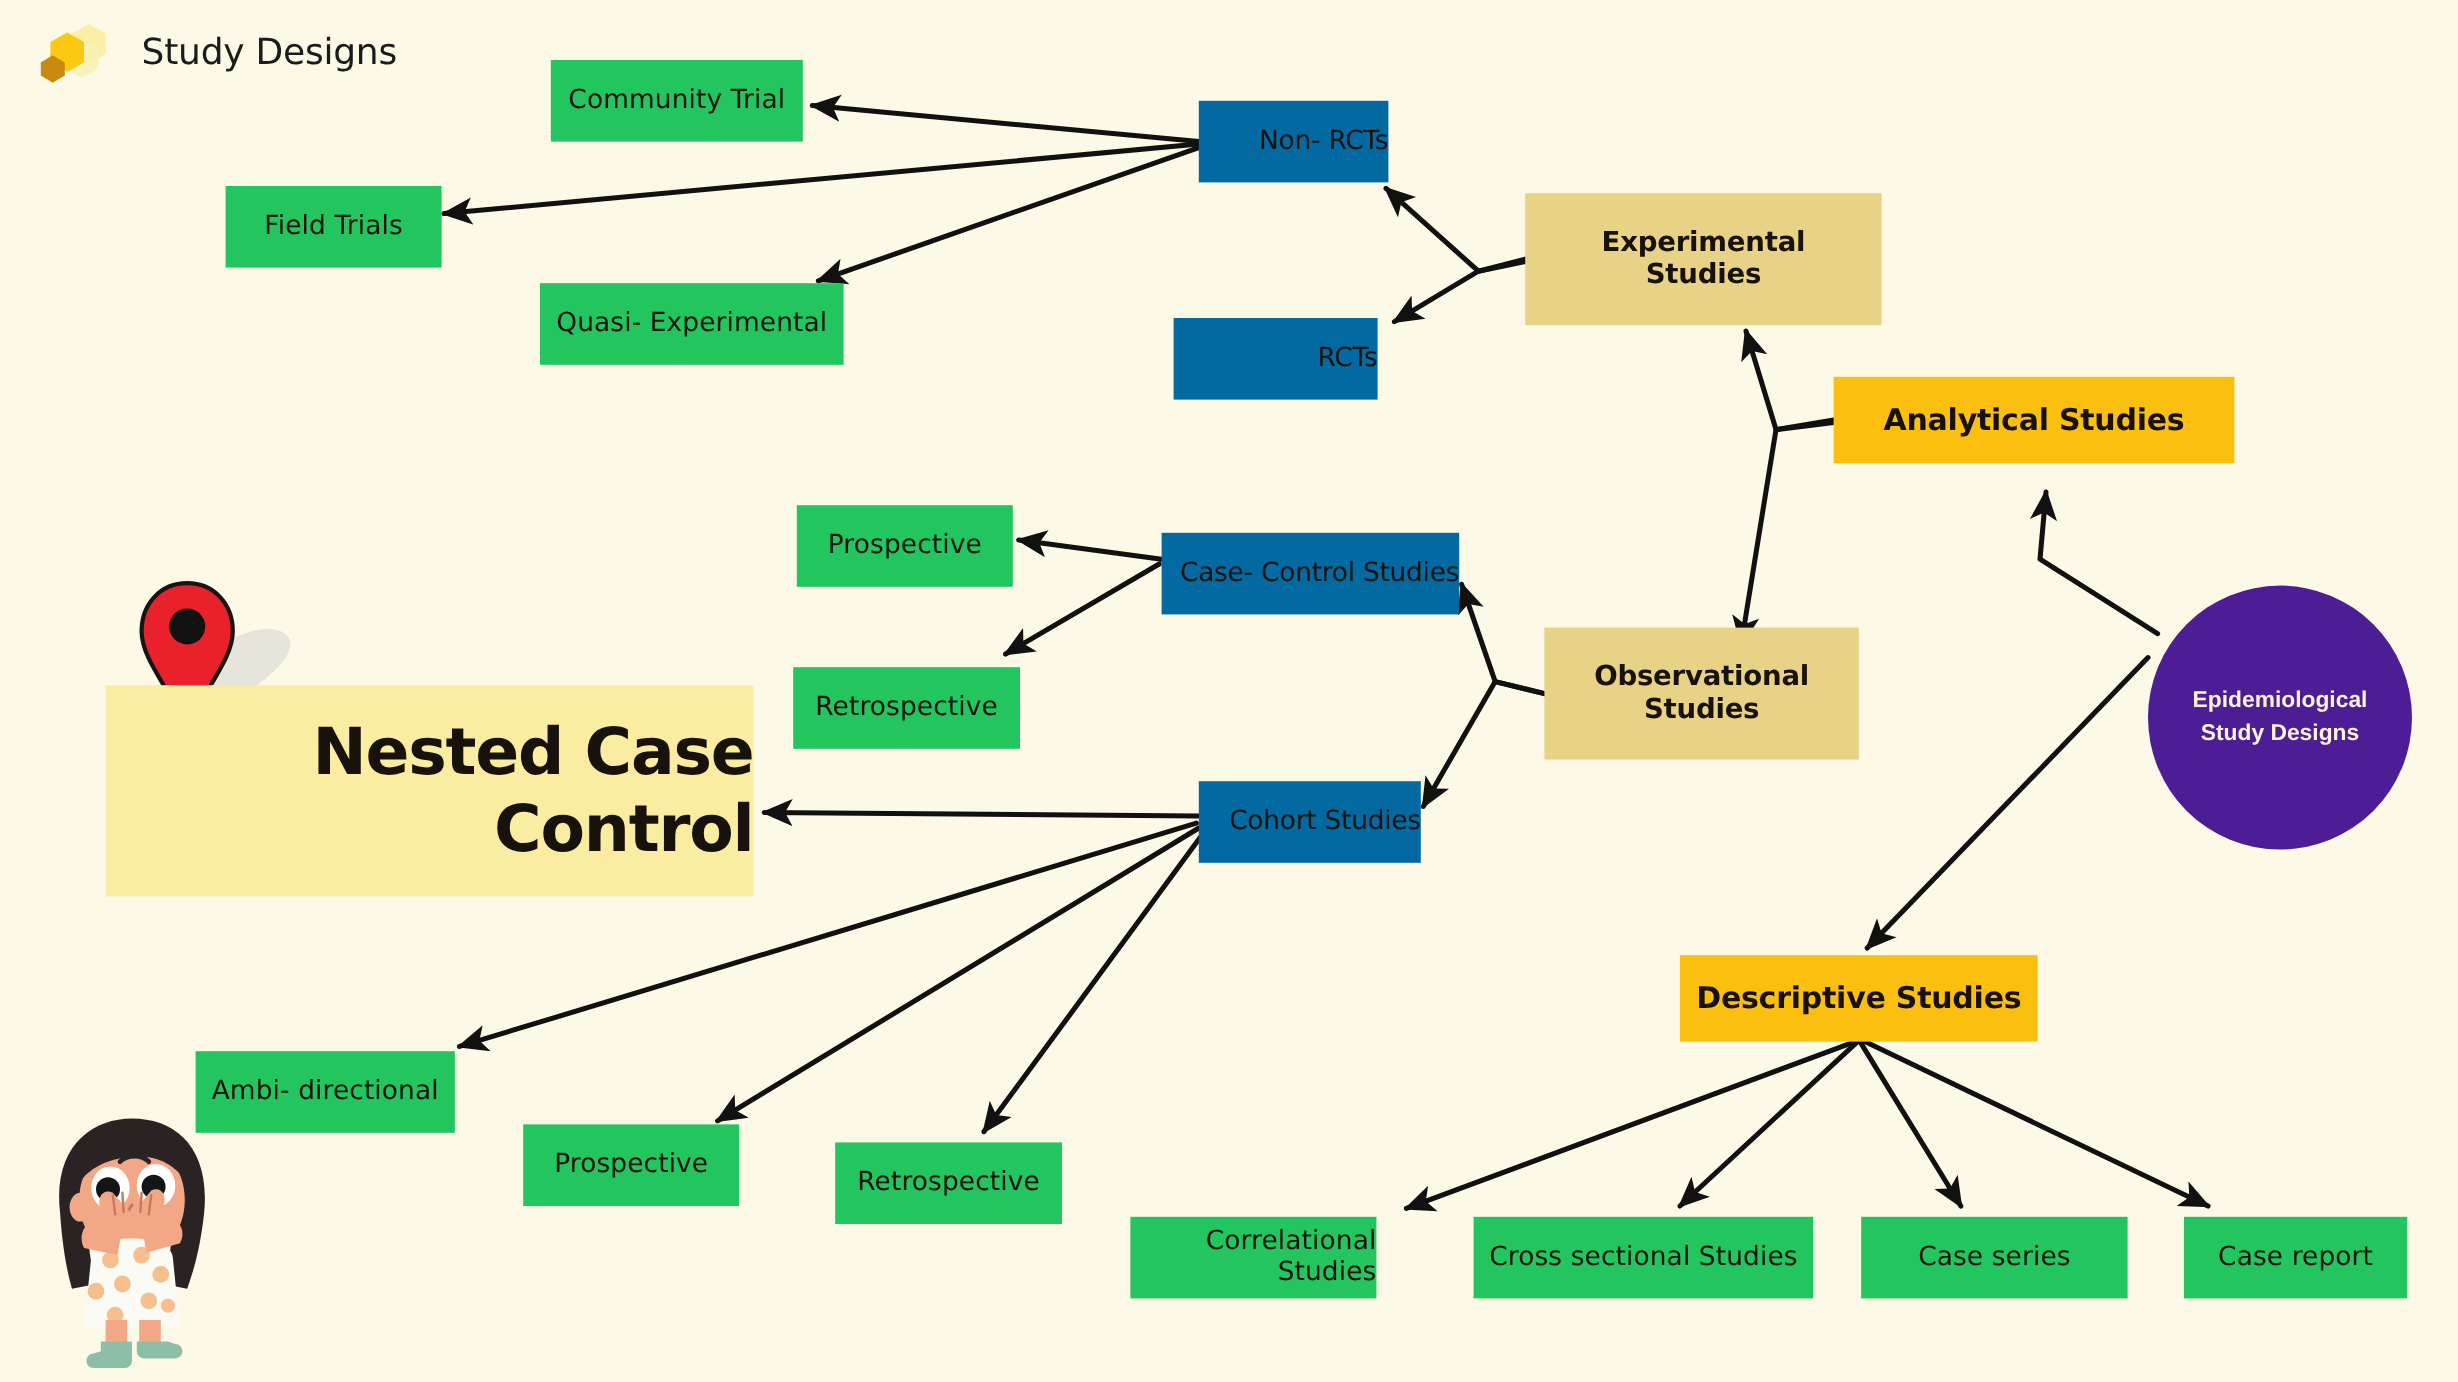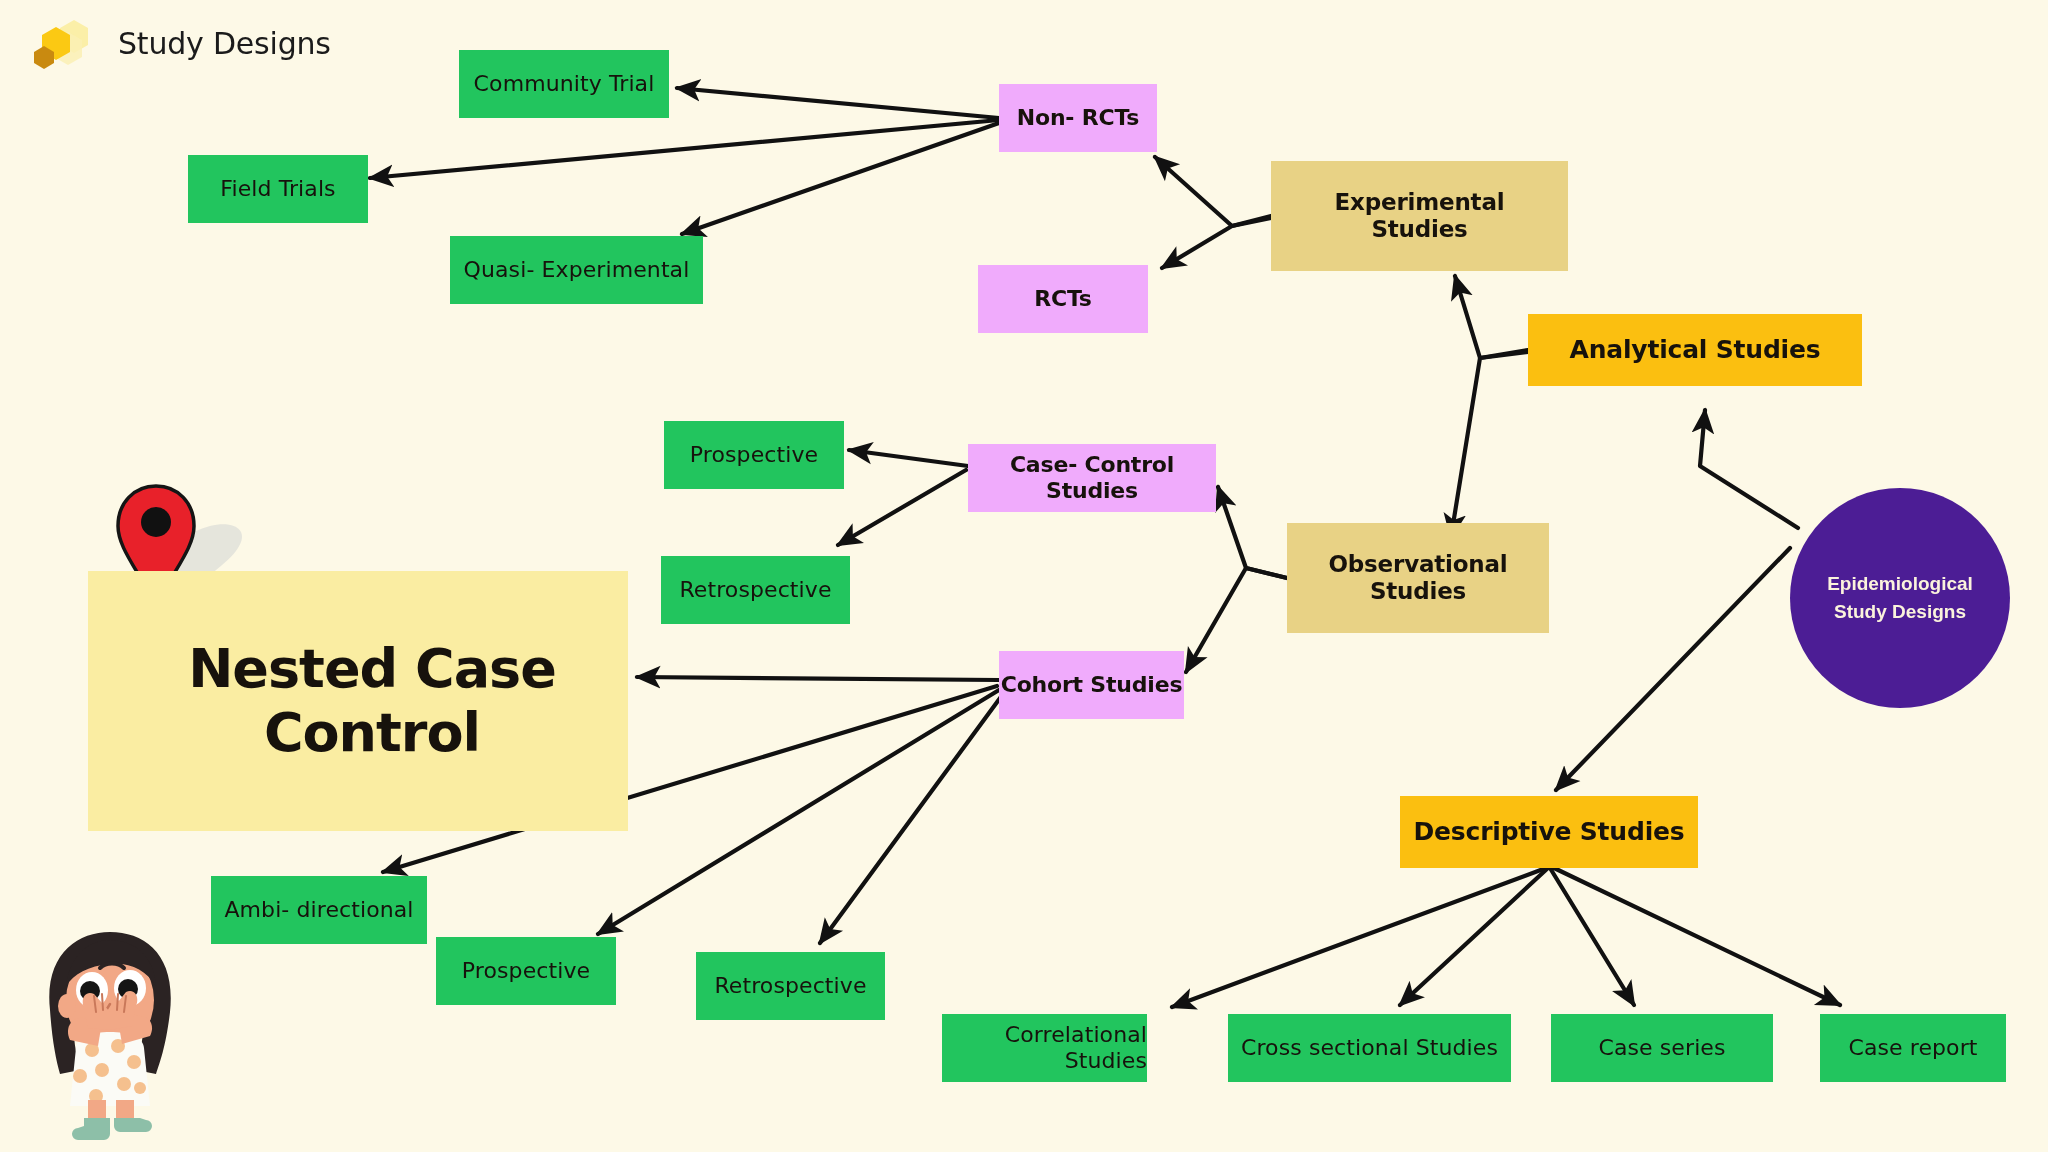--- a/index.html
+++ b/index.html
@@ -33,24 +33,25 @@
   
   .leaf {
     background: #22c55e;
     font-family: "DejaVu Sans", sans-serif;
     font-weight: 400;
     font-size: 22px;
     letter-spacing: 0.1px;
   }
   
   .mid {
-    background: #f0abfc;
-    font-weight: 700;
+    background: #0369a1;
+    font-weight: 400;
     font-size: 22px;
     letter-spacing: -0.2px;
+    justify-content: flex-end;
   }
   
   .group {
     background: #E8D285;
     font-weight: 700;
     font-size: 23px;
     letter-spacing: -0.2px;
   }
   
   .amber {
@@ -254,24 +255,24 @@
       </div>
       <div class="node leaf" style="left: 450px; top: 236px; width: 253px; height: 68px;">
         <span style="white-space: pre-line;">Quasi- Experimental</span>
       </div>
       <div class="node leaf" style="left: 664px; top: 421px; width: 180px; height: 68px;">
         <span style="white-space: pre-line;">Prospective</span>
       </div>
       <div class="node leaf" style="left: 661px; top: 556px; width: 189px; height: 68px;">
         <span style="white-space: pre-line;">Retrospective</span>
       </div>
-      <div class="node hero" style="left: 88px; top: 571px; width: 540px; height: 260px;">
+      <div class="node hero" style="left: 88px; top: 571px; width: 540px; height: 176px; text-align: right;">
         <span style="white-space: pre-line;">Nested Case Control</span>
       </div>
-      <div class="node leaf" style="left: 163px; top: 876px; width: 216px; height: 68px; margin-left: 48px;">
+      <div class="node leaf" style="left: 163px; top: 876px; width: 216px; height: 68px;">
         <span style="white-space: pre-line;">Ambi- directional</span>
       </div>
       <div class="node leaf" style="left: 436px; top: 937px; width: 180px; height: 68px;">
         <span style="white-space: pre-line;">Prospective</span>
       </div>
       <div class="node leaf" style="left: 696px; top: 952px; width: 189px; height: 68px;">
         <span style="white-space: pre-line;">Retrospective</span>
       </div>
       <div class="node leaf" style="left: 942px; top: 1014px; width: 205px; height: 68px; text-align: right;">
         <span style="white-space: pre-line;">Correlational Studies</span>

